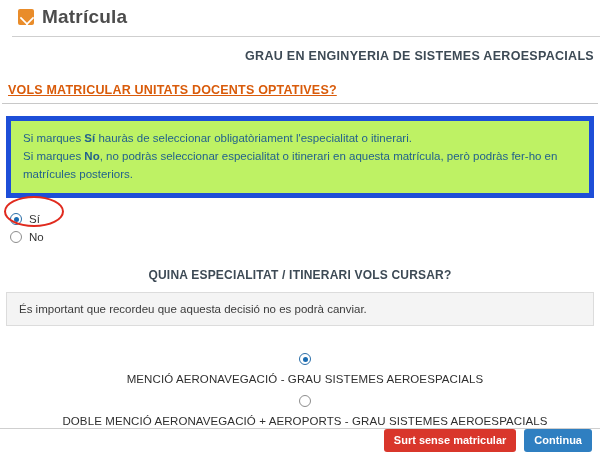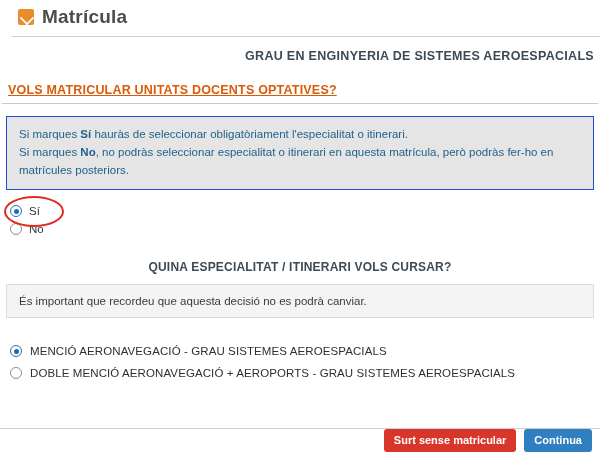--- a/index.html
+++ b/index.html
@@ -72,22 +72,22 @@
     letter-spacing: 0.2px;
     padding: 6px 6px 6px 6px;
     border-bottom: 1px solid #c8c8c8;
     margin: 4px 2px 0 2px;
     text-decoration: underline;
   }
 
   
   .info-box {
     margin: 12px 6px 0 6px;
-    background: #e5e5e5;
-    border: 1px solid #1d4ed8;
+    background: #bef264;
+    border: 5px solid #1d4ed8;
     padding: 9px 12px 10px 12px;
     color: #23628c;
     font-size: 11.5px;
     line-height: 1.55;
   }
   .info-box b { font-weight: bold; }
 
   
   .radio-list { margin: 12px 0 0 0; }
   .radio-row {
@@ -153,20 +153,21 @@
     font-size: 11.5px;
     color: #3b3b3b;
   }
 
   .option-list { margin-top: 22px; }
   .option-row {
     display: flex;
     align-items: center;
     gap: 8px;
     padding: 5px 0 5px 10px;
+    flex-direction: column;
   }
   .option-label {
     font-size: 11.5px;
     color: #2f2f2f;
     letter-spacing: 0.1px;
   }
 
   
   .footer {
     position: absolute;

